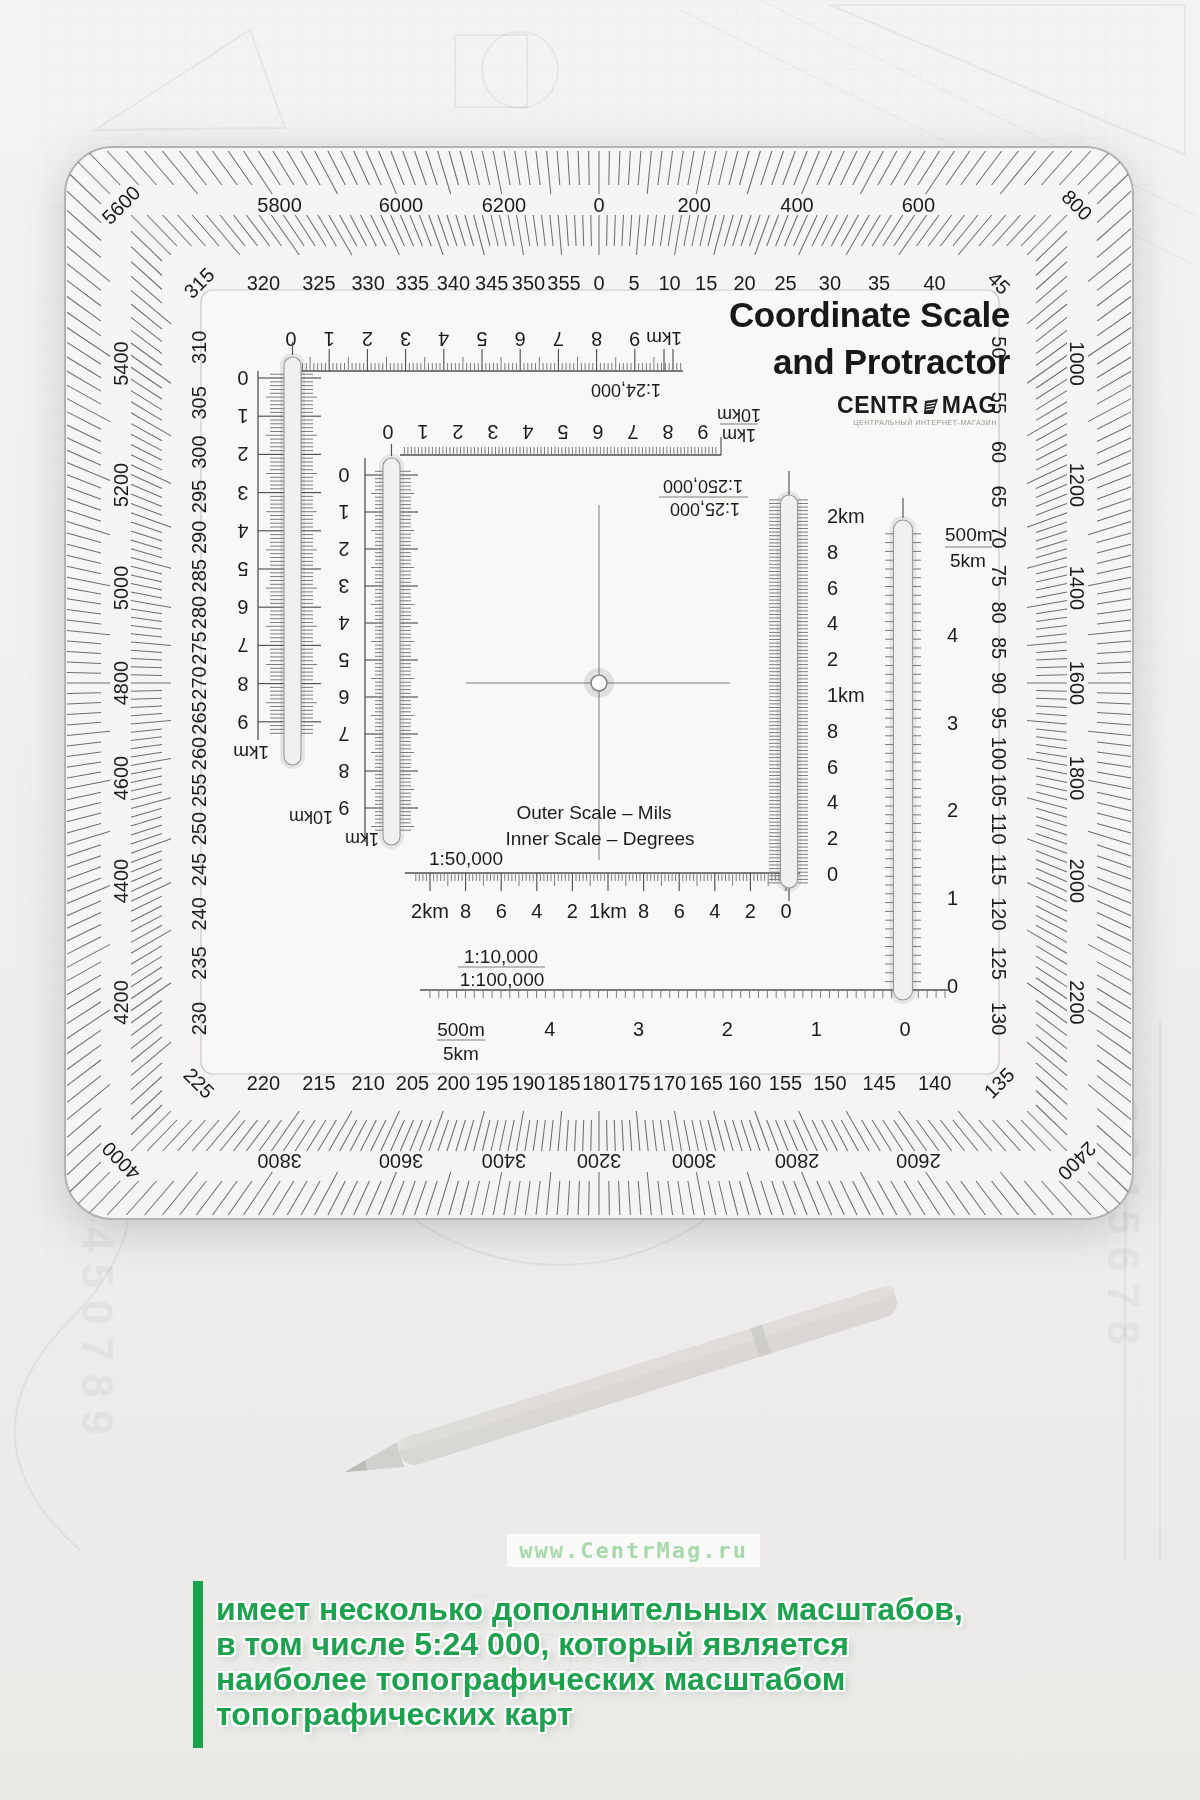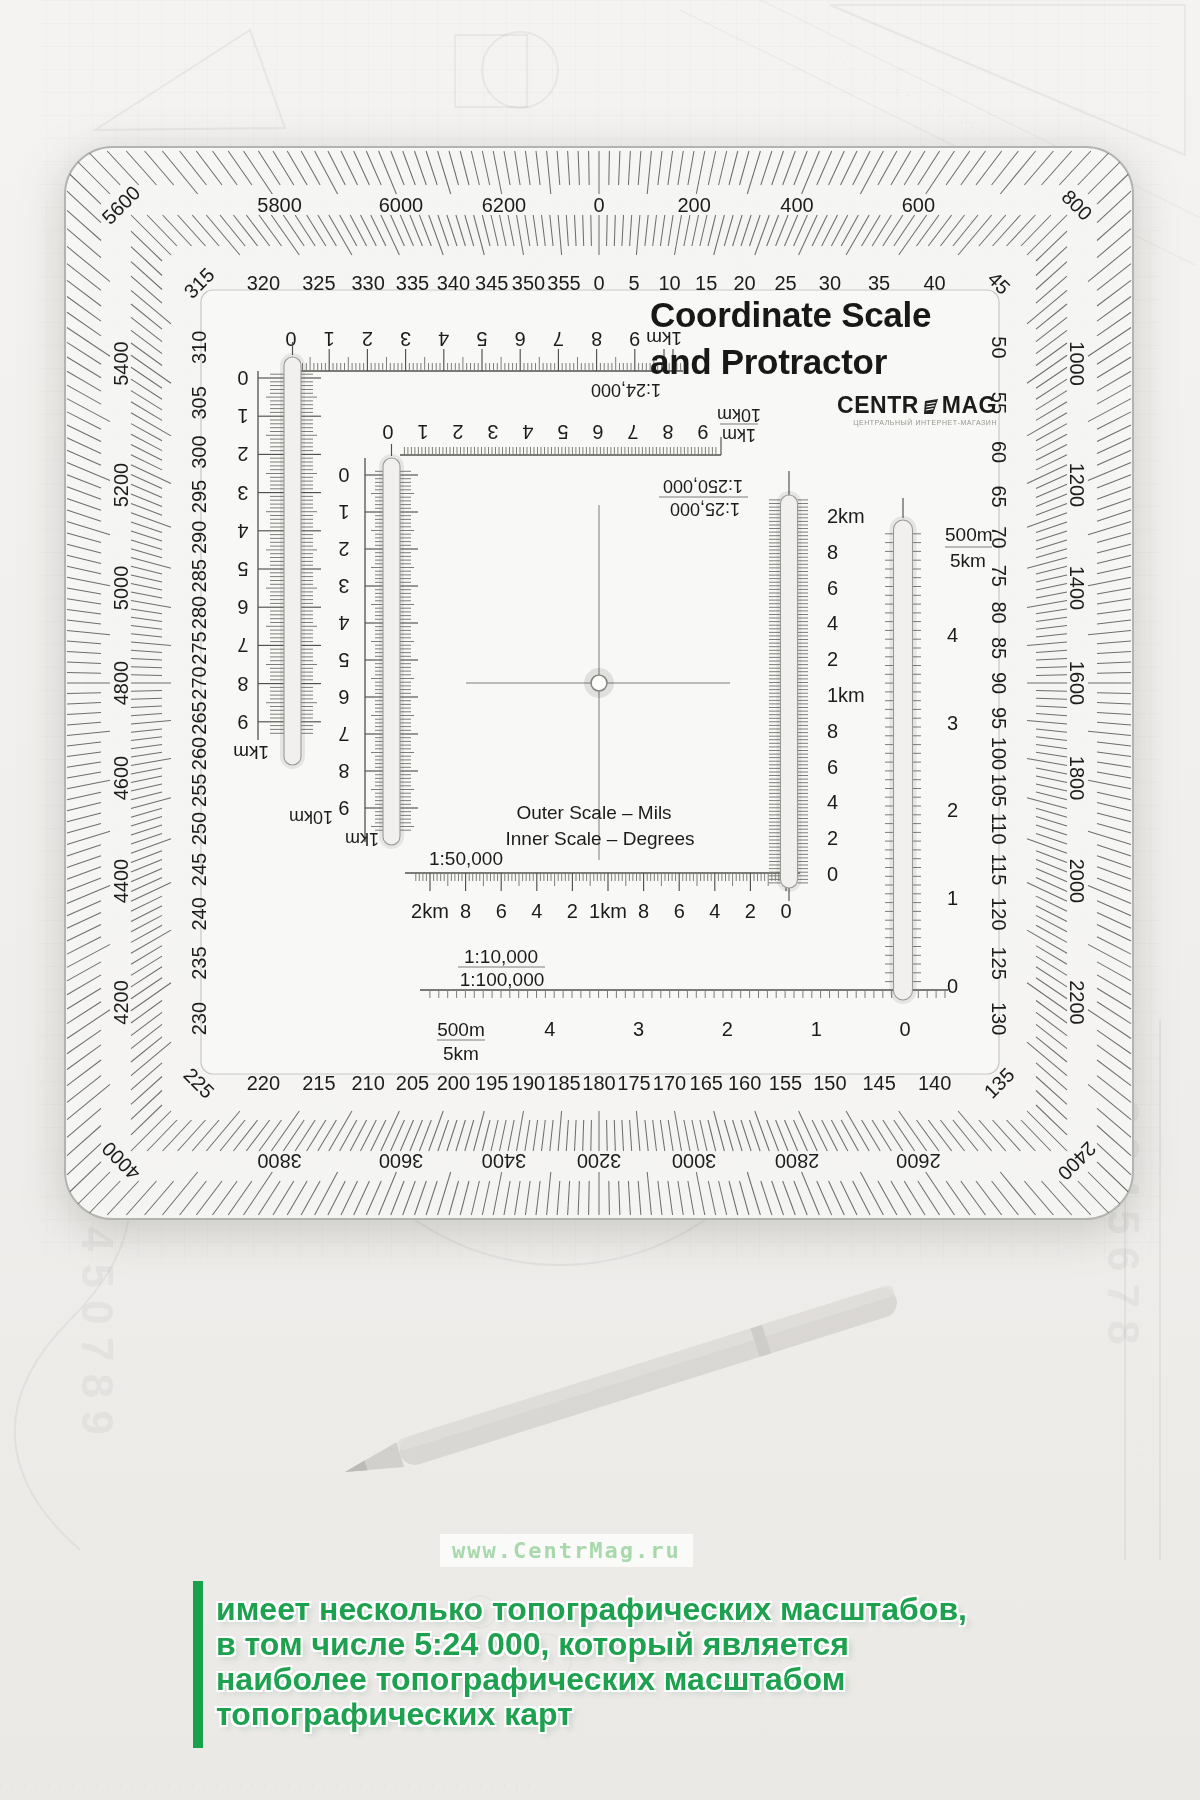--- a/index.html
+++ b/index.html
@@ -17,26 +17,26 @@
   .rt{stroke:#6e6e6b;stroke-width:1.05;fill:none}
   .ct{stroke:#7d7d79;stroke-width:1;fill:none}
   .mt{stroke:#50504d;stroke-width:1.15;fill:none}
   .bl{stroke:#50504d;stroke-width:1.3;fill:none}
   text.sn{fill:#1c1c1c;font-family:"Liberation Sans",sans-serif}
   .sketch{stroke:rgba(90,90,85,.08);stroke-width:2;fill:none}
   .sketch2{stroke:rgba(90,90,85,.05);stroke-width:1.5;fill:none}
   .faintnum{fill:rgba(70,70,65,.06);font-family:"Liberation Sans",sans-serif;font-size:44px;font-weight:bold}
   
   .ovl{position:absolute}
-  #product-title{left:650px;top:291px;width:360px;text-align:left;
+  #product-title{left:650px;top:291px;width:360px;text-align:right;
     font-size:35px;font-weight:bold;line-height:47px;color:#181816;letter-spacing:-.3px}
   #brand-logo{left:757px;top:393px;width:240px;text-align:right;color:#1c1c1b}
   #brand-logo .row{font-size:23px;font-weight:bold;letter-spacing:.5px;line-height:24px}
   #brand-logo .tag{font-size:7px;color:#97978f;letter-spacing:.55px;margin-top:2px}
-  #watermark{left:440px;top:1534px;width:320px;text-align:left}
+  #watermark{left:440px;top:1534px;width:320px;text-align:right}
   #watermark span{display:inline-block;background:rgba(251,251,249,.92);padding:4px 12px;
     font-family:"DejaVu Sans Mono","Liberation Mono",monospace;font-weight:bold;
     font-size:22px;letter-spacing:2px;color:#a8d9ac}
   #accent-bar{left:193px;top:1581px;width:10px;height:167px;background:#17a24b}
   #marketing-text{left:216px;top:1592px;width:900px;font-size:32px;line-height:35px;
     font-weight:bold;color:#1da14e;
     text-shadow:-2px -2px 0 #fff,2px -2px 0 #fff,-2px 2px 0 #fff,2px 2px 0 #fff,4px 4px 6px rgba(0,90,45,.18)}
   .flagicon{display:inline-block;vertical-align:-2px;margin:0 3px}
 </style>
 </head>
@@ -2092,17 +2092,17 @@
   </div>
   <div class="tag">ЦЕНТРАЛЬНЫЙ ИНТЕРНЕТ-МАГАЗИН</div>
 </div>
 
 <div class="ovl" id="watermark">
   <span>www.CentrMag.ru</span>
 </div>
 
 <div class="ovl" id="accent-bar"></div>
 <div class="ovl" id="marketing-text">
-  <div>имеет несколько топографических масштабов,</div>
+  <div>имеет несколько дополнительных масштабов,</div>
   <div>в том числе 5:24 000, который является</div>
   <div>наиболее топографических масштабом</div>
   <div>топографических карт</div>
 </div>
 
 </body></html>

